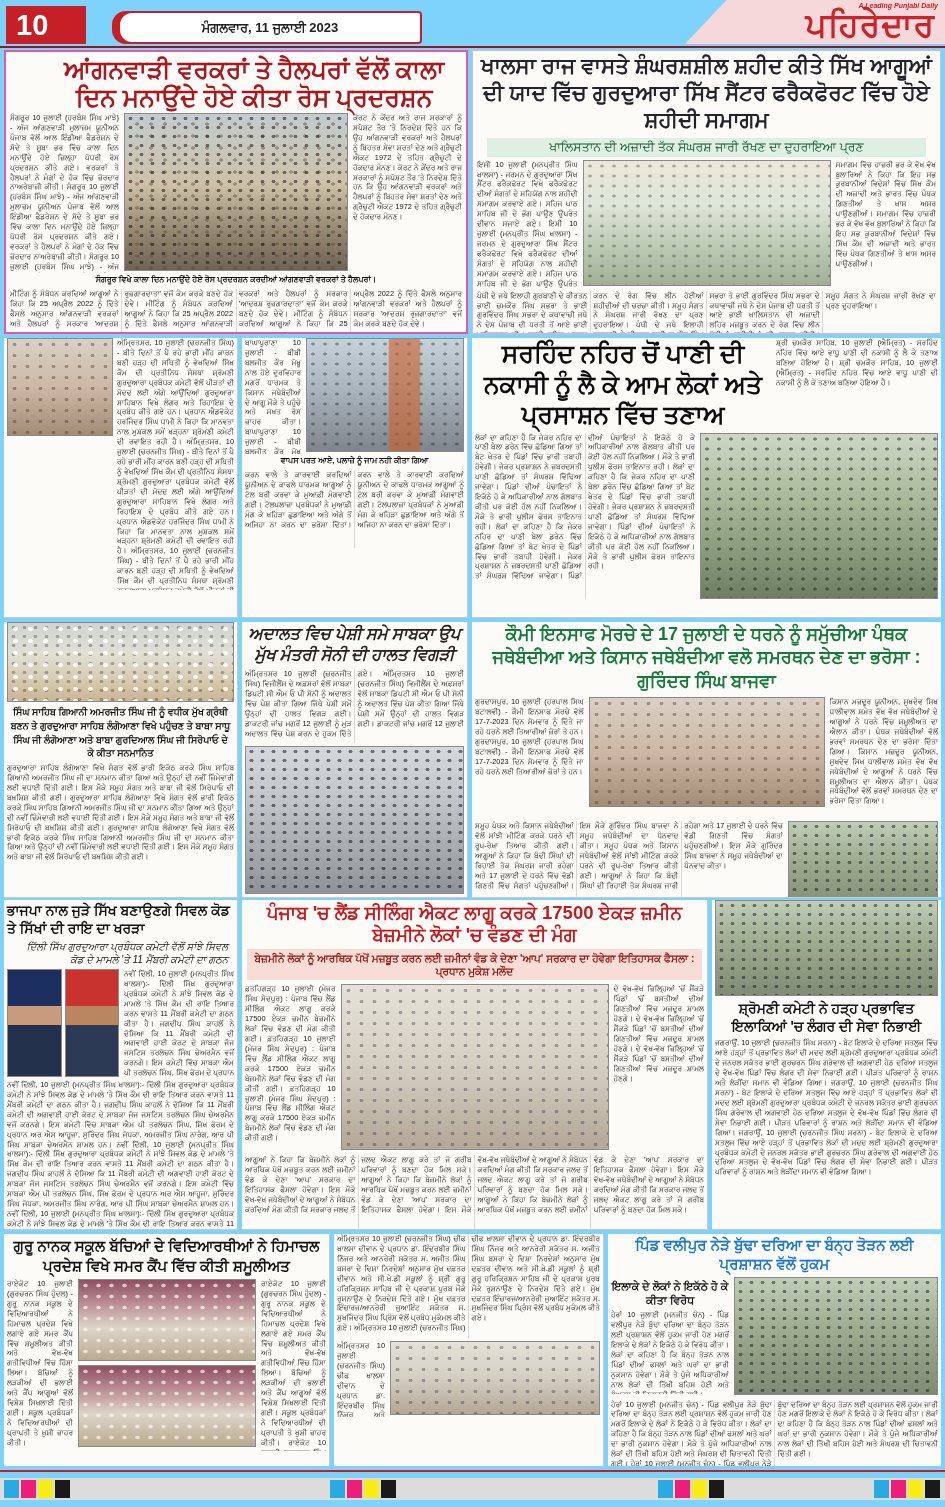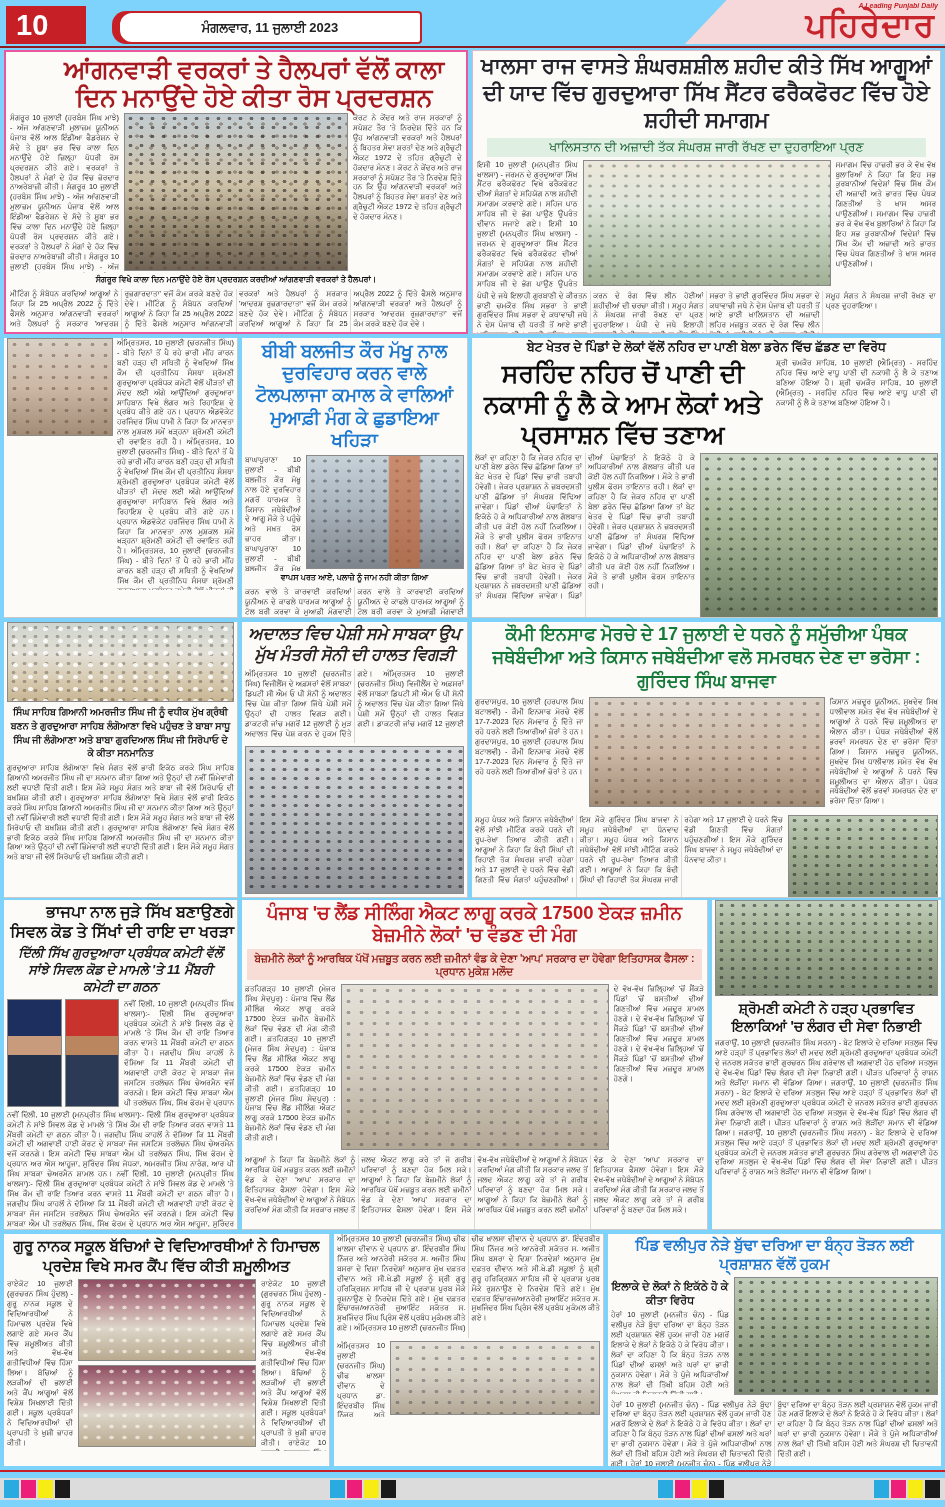--- a/index.html
+++ b/index.html
@@ -79,22 +79,22 @@
   .h-a2{color:#23232b;font-size:21.5px;font-weight:800;text-align:center;line-height:1.25;padding:2px 4px;}
   .sub-a2{background:#dff0e2;color:#145c2f;font-size:12.5px;font-weight:normal;text-align:center;
           margin:2px 14px 3px;padding:2px 0;}
   .h-a3{color:#241d1a;font-size:12.5px;font-weight:800;text-align:center;padding:2px 2px 3px;}
   .h-a4{color:#1d79cf;font-size:18.5px;font-weight:800;text-align:center;line-height:1.2;padding:2px 2px 4px;}
   .kick-a5{color:#111;font-size:12.5px;font-weight:bold;text-align:center;padding:2px 0 3px;}
   .h-a5{color:#0d0d0d;font-size:25px;font-weight:800;text-align:center;line-height:1.22;}
   .h-a7{font-family:"Liberation Serif","DejaVu Serif",serif;font-style:italic;font-weight:bold;
         color:#2a2320;font-size:16.5px;text-align:center;line-height:1.25;padding:2px 0 4px;}
   .h-a8{color:#157a3a;font-size:18px;font-weight:800;text-align:center;line-height:1.3;padding:1px 0 4px;}
-  .h-a9{color:#141414;font-size:16px;font-weight:800;text-align:right;line-height:1.25;padding:2px 0;}
-  .sub-a9{font-style:italic;font-weight:bold;font-size:13px;text-align:center;color:#1a1a1a;
+  .h-a9{color:#141414;font-size:14px;font-weight:800;text-align:left;line-height:1.25;padding:2px 0;}
+  .sub-a9{font-style:italic;font-weight:normal;font-size:10px;text-align:right;color:#1a1a1a;
           line-height:1.3;padding:1px 6px 3px;}
   .h-a10{color:#c01d22;font-size:18.5px;font-weight:800;text-align:center;line-height:1.2;padding:2px 0;}
   .sub-a10{background:#f8ddd6;color:#8f1d15;font-size:10.5px;font-weight:bold;text-align:center;
            margin:1px 2px 4px;padding:2.5px 2px;}
   .h-a11{color:#141414;font-size:14px;font-weight:800;text-align:center;line-height:1.3;padding:3px 0;}
   .h-a12{color:#141414;font-size:15px;font-weight:800;text-align:center;line-height:1.3;padding:2px 0 4px;}
   .h-a13{color:#1c1c1c;font-size:12.5px;font-weight:800;text-align:center;line-height:1.35;padding:2px 0 4px;}
   .h-a14{color:#1d79cf;font-size:15px;font-weight:800;text-align:center;line-height:1.25;padding:2px 0 3px;}
   .sub-a14{font-size:11px;font-weight:800;text-align:center;color:#141414;line-height:1.35;padding:2px 0;}
   .cap-big{font-size:9.5px;font-weight:bold;text-align:center;color:#101010;line-height:1.45;padding:3px 2px;}
@@ -147,31 +147,29 @@
   </section>
 
   <section class="art rule-r rule-b" style="left:4px;top:338px;width:234px;height:280px;padding:0 3px;">
     <div>
       <div class="photo ph-meeting" style="width:106px;height:98px;float:left;margin:0 4px 2px 0;"></div>
       <div class="bodytext" style="height:252px;">ਅੰਮ੍ਰਿਤਸਰ, 10 ਜੁਲਾਈ (ਚਰਨਜੀਤ ਸਿੰਘ) - ਬੀਤੇ ਦਿਨਾਂ ਤੋਂ ਪੈ ਰਹੇ ਭਾਰੀ ਮੀਂਹ ਕਾਰਨ ਬਣੀ ਹੜ੍ਹ ਦੀ ਸਥਿਤੀ ਨੂੰ ਵੇਖਦਿਆਂ ਸਿੱਖ ਕੌਮ ਦੀ ਪ੍ਰਤੀਨਿਧ ਸੰਸਥਾ ਸ਼੍ਰੋਮਣੀ ਗੁਰਦੁਆਰਾ ਪ੍ਰਬੰਧਕ ਕਮੇਟੀ ਵੱਲੋਂ ਪੀੜਤਾਂ ਦੀ ਮੱਦਦ ਲਈ ਅੱਗੇ ਆਉਂਦਿਆਂ ਗੁਰਦੁਆਰਾ ਸਾਹਿਬਾਨ ਵਿਖੇ ਲੰਗਰ ਅਤੇ ਰਿਹਾਇਸ਼ ਦੇ ਪ੍ਰਬੰਧ ਕੀਤੇ ਗਏ ਹਨ। ਪ੍ਰਧਾਨ ਐਡਵੋਕੇਟ ਹਰਜਿੰਦਰ ਸਿੰਘ ਧਾਮੀ ਨੇ ਕਿਹਾ ਕਿ ਮਾਨਵਤਾ ਨਾਲ ਮੁਸ਼ਕਲ ਸਮੇਂ ਖੜ੍ਹਨਾ ਸ਼੍ਰੋਮਣੀ ਕਮੇਟੀ ਦੀ ਰਵਾਇਤ ਰਹੀ ਹੈ। ਅੰਮ੍ਰਿਤਸਰ, 10 ਜੁਲਾਈ (ਚਰਨਜੀਤ ਸਿੰਘ) - ਬੀਤੇ ਦਿਨਾਂ ਤੋਂ ਪੈ ਰਹੇ ਭਾਰੀ ਮੀਂਹ ਕਾਰਨ ਬਣੀ ਹੜ੍ਹ ਦੀ ਸਥਿਤੀ ਨੂੰ ਵੇਖਦਿਆਂ ਸਿੱਖ ਕੌਮ ਦੀ ਪ੍ਰਤੀਨਿਧ ਸੰਸਥਾ ਸ਼੍ਰੋਮਣੀ ਗੁਰਦੁਆਰਾ ਪ੍ਰਬੰਧਕ ਕਮੇਟੀ ਵੱਲੋਂ ਪੀੜਤਾਂ ਦੀ ਮੱਦਦ ਲਈ ਅੱਗੇ ਆਉਂਦਿਆਂ ਗੁਰਦੁਆਰਾ ਸਾਹਿਬਾਨ ਵਿਖੇ ਲੰਗਰ ਅਤੇ ਰਿਹਾਇਸ਼ ਦੇ ਪ੍ਰਬੰਧ ਕੀਤੇ ਗਏ ਹਨ। ਪ੍ਰਧਾਨ ਐਡਵੋਕੇਟ ਹਰਜਿੰਦਰ ਸਿੰਘ ਧਾਮੀ ਨੇ ਕਿਹਾ ਕਿ ਮਾਨਵਤਾ ਨਾਲ ਮੁਸ਼ਕਲ ਸਮੇਂ ਖੜ੍ਹਨਾ ਸ਼੍ਰੋਮਣੀ ਕਮੇਟੀ ਦੀ ਰਵਾਇਤ ਰਹੀ ਹੈ। ਅੰਮ੍ਰਿਤਸਰ, 10 ਜੁਲਾਈ (ਚਰਨਜੀਤ ਸਿੰਘ) - ਬੀਤੇ ਦਿਨਾਂ ਤੋਂ ਪੈ ਰਹੇ ਭਾਰੀ ਮੀਂਹ ਕਾਰਨ ਬਣੀ ਹੜ੍ਹ ਦੀ ਸਥਿਤੀ ਨੂੰ ਵੇਖਦਿਆਂ ਸਿੱਖ ਕੌਮ ਦੀ ਪ੍ਰਤੀਨਿਧ ਸੰਸਥਾ ਸ਼੍ਰੋਮਣੀ ਗੁਰਦੁਆਰਾ ਪ੍ਰਬੰਧਕ ਕਮੇਟੀ ਵੱਲੋਂ ਪੀੜਤਾਂ ਦੀ ਮੱਦਦ ਲਈ ਅੱਗੇ ਆਉਂਦਿਆਂ ਗੁਰਦੁਆਰਾ ਸਾਹਿਬਾਨ ਵਿਖੇ ਲੰਗਰ ਅਤੇ ਰਿਹਾਇਸ਼ ਦੇ ਪ੍ਰਬੰਧ ਕੀਤੇ ਗਏ ਹਨ। ਪ੍ਰਧਾਨ ਐਡਵੋਕੇਟ ਹਰਜਿੰਦਰ ਸਿੰਘ ਧਾਮੀ ਨੇ ਕਿਹਾ ਕਿ ਮਾਨਵਤਾ ਨਾਲ ਮੁਸ਼ਕਲ ਸਮੇਂ ਖੜ੍ਹਨਾ ਸ਼੍ਰੋਮਣੀ ਕਮੇਟੀ ਦੀ ਰਵਾਇਤ ਰਹੀ ਹੈ। ਅੰਮ੍ਰਿਤਸਰ, 10 ਜੁਲਾਈ (ਚਰਨਜੀਤ ਸਿੰਘ) - ਬੀਤੇ ਦਿਨਾਂ ਤੋਂ ਪੈ ਰਹੇ ਭਾਰੀ ਮੀਂਹ ਕਾਰਨ ਬਣੀ ਹੜ੍ਹ ਦੀ ਸਥਿਤੀ ਨੂੰ ਵੇਖਦਿਆਂ ਸਿੱਖ ਕੌਮ ਦੀ ਪ੍ਰਤੀਨਿਧ ਸੰਸਥਾ ਸ਼੍ਰੋਮਣੀ ਗੁਰਦੁਆਰਾ ਪ੍ਰਬੰਧਕ ਕਮੇਟੀ ਵੱਲੋਂ ਪੀੜਤਾਂ ਦੀ ਮੱਦਦ ਲਈ ਅੱਗੇ ਆਉਂਦਿਆਂ ਗੁਰਦੁਆਰਾ ਸਾਹਿਬਾਨ ਵਿਖੇ ਲੰਗਰ ਅਤੇ ਰਿਹਾਇਸ਼ ਦੇ ਪ੍ਰਬੰਧ ਕੀਤੇ ਗਏ ਹਨ। ਪ੍ਰਧਾਨ ਐਡਵੋਕੇਟ ਹਰਜਿੰਦਰ ਸਿੰਘ ਧਾਮੀ ਨੇ ਕਿਹਾ ਕਿ ਮਾਨਵਤਾ ਨਾਲ ਮੁਸ਼ਕਲ ਸਮੇਂ ਖੜ੍ਹਨਾ ਸ਼੍ਰੋਮਣੀ ਕਮੇਟੀ ਦੀ ਰਵਾਇਤ ਰਹੀ ਹੈ। ਅੰਮ੍ਰਿਤਸਰ, 10 ਜੁਲਾਈ (ਚਰਨਜੀਤ ਸਿੰਘ) - ਬੀਤੇ ਦਿਨਾਂ ਤੋਂ ਪੈ ਰਹੇ ਭਾਰੀ ਮੀਂਹ ਕਾਰਨ ਬਣੀ ਹੜ੍ਹ ਦੀ ਸਥਿਤੀ ਨੂੰ ਵੇਖਦਿਆਂ ਸਿੱਖ ਕੌਮ ਦੀ ਪ੍ਰਤੀਨਿਧ ਸੰਸਥਾ ਸ਼੍ਰੋਮਣੀ ਗੁਰਦੁਆਰਾ ਪ੍ਰਬੰਧਕ ਕਮੇਟੀ ਵੱਲੋਂ ਪੀੜਤਾਂ ਦੀ ਮੱਦਦ ਲਈ ਅੱਗੇ ਆਉਂਦਿਆਂ ਗੁਰਦੁਆਰਾ ਸਾਹਿਬਾਨ ਵਿਖੇ ਲੰਗਰ ਅਤੇ ਰਿਹਾਇਸ਼ ਦੇ ਪ੍ਰਬੰਧ ਕੀਤੇ ਗਏ ਹਨ। ਪ੍ਰਧਾਨ ਐਡਵੋਕੇਟ ਹਰਜਿੰਦਰ ਸਿੰਘ ਧਾਮੀ ਨੇ ਕਿਹਾ ਕਿ ਮਾਨਵਤਾ ਨਾਲ ਮੁਸ਼ਕਲ ਸਮੇਂ ਖੜ੍ਹਨਾ ਸ਼੍ਰੋਮਣੀ ਕਮੇਟੀ ਦੀ ਰਵਾਇਤ ਰਹੀ ਹੈ।</div>
     </div>
   </section>
 
   <section class="art rule-r rule-b" style="left:242px;top:338px;width:226px;height:280px;padding:0 3px;">
-    <div class="h-a4">ਬੀਬੀ ਬਲਜੀਤ ਕੌਰ ਮੱਖੂ ਨਾਲ ਦੁਰਵਿਹਾਰ ਕਰਨ ਵਾਲੇ ਟੋਲਪਲਾਜਾ ਕਮਾਲ ਕੇ ਵਾਲਿਆਂ ਮੁਆਫ਼ੀ ਮੰਗ ਕੇ ਛੁਡਾਇਆ ਖਹਿੜਾ</div>
     <div class="row" style="height:116px;">
       <div class="bodytext fx1">ਬਾਘਾਪੁਰਾਣਾ 10 ਜੁਲਾਈ - ਬੀਬੀ ਬਲਜੀਤ ਕੌਰ ਮੱਖੂ ਨਾਲ ਹੋਏ ਦੁਰਵਿਹਾਰ ਮਗਰੋਂ ਧਾਰਮਕ ਤੇ ਕਿਸਾਨ ਜਥੇਬੰਦੀਆਂ ਦੇ ਆਗੂ ਮੌਕੇ ਤੇ ਪਹੁੰਚੇ ਅਤੇ ਸਖ਼ਤ ਰੋਸ ਜ਼ਾਹਰ ਕੀਤਾ। ਬਾਘਾਪੁਰਾਣਾ 10 ਜੁਲਾਈ - ਬੀਬੀ ਬਲਜੀਤ ਕੌਰ ਮੱਖੂ ਨਾਲ ਹੋਏ ਦੁਰਵਿਹਾਰ ਮਗਰੋਂ ਧਾਰਮਕ ਤੇ ਕਿਸਾਨ ਜਥੇਬੰਦੀਆਂ ਦੇ ਆਗੂ ਮੌਕੇ ਤੇ ਪਹੁੰਚੇ ਅਤੇ ਸਖ਼ਤ ਰੋਸ ਜ਼ਾਹਰ ਕੀਤਾ।</div>
       <div class="photo ph-truck" style="width:158px;height:114px;"></div>
     </div>
     <div class="cap" style="padding:2px 2px;">ਵਾਪਸ ਪਰਤ ਆਏ, ਪਲਾਜ਼ੇ ਨੂੰ ਜਾਮ ਨਹੀ ਕੀਤਾ ਗਿਆ</div>
     <div class="bodytext cols2" style="height:78px;margin-top:2px;">ਕਰਨ ਵਾਲੇ ਤੇ ਕਾਰਵਾਈ ਕਰਦਿਆਂ ਯੂਨੀਅਨ ਦੇ ਕਾਫਲੇ ਧਾਰਮਕ ਆਗੂਆਂ ਨੂੰ ਟੋਲ ਬਰੀ ਕਰਵਾ ਕੇ ਮੁਆਫ਼ੀ ਮੰਗਵਾਈ ਗਈ। ਟੋਲਪਲਾਜ਼ਾ ਪ੍ਰਬੰਧਕਾਂ ਨੇ ਮੁਆਫ਼ੀ ਮੰਗ ਕੇ ਖਹਿੜਾ ਛੁਡਾਇਆ ਅਤੇ ਅੱਗੇ ਤੋਂ ਅਜਿਹਾ ਨਾ ਕਰਨ ਦਾ ਭਰੋਸਾ ਦਿੱਤਾ। ਕਰਨ ਵਾਲੇ ਤੇ ਕਾਰਵਾਈ ਕਰਦਿਆਂ ਯੂਨੀਅਨ ਦੇ ਕਾਫਲੇ ਧਾਰਮਕ ਆਗੂਆਂ ਨੂੰ ਟੋਲ ਬਰੀ ਕਰਵਾ ਕੇ ਮੁਆਫ਼ੀ ਮੰਗਵਾਈ ਗਈ। ਟੋਲਪਲਾਜ਼ਾ ਪ੍ਰਬੰਧਕਾਂ ਨੇ ਮੁਆਫ਼ੀ ਮੰਗ ਕੇ ਖਹਿੜਾ ਛੁਡਾਇਆ ਅਤੇ ਅੱਗੇ ਤੋਂ ਅਜਿਹਾ ਨਾ ਕਰਨ ਦਾ ਭਰੋਸਾ ਦਿੱਤਾ।</div>
   </section>
 
   <section class="art rule-b" style="left:472px;top:338px;width:469px;height:280px;padding:0 3px;">
-    <div class="kick-a5">ਬੇਟ ਖੇਤਰ ਦੇ ਪਿੰਡਾਂ ਦੇ ਲੋਕਾਂ ਵੱਲੋਂ ਨਹਿਰ ਦਾ ਪਾਣੀ ਬੇਲਾ ਡਰੇਨ ਵਿੱਚ ਛੱਡਣ ਦਾ ਵਿਰੋਧ</div>
     <div class="row">
       <div class="h-a5" style="width:296px;">ਸਰਹਿੰਦ ਨਹਿਰ ਚੋਂ ਪਾਣੀ ਦੀ ਨਕਾਸੀ ਨੂੰ ਲੈ ਕੇ ਆਮ ਲੋਕਾਂ ਅਤੇ ਪ੍ਰਸਾਸ਼ਨ ਵਿੱਚ ਤਣਾਅ</div>
       <div class="bodytext fx1" style="height:84px;">ਸ਼੍ਰੀ ਚਮਕੌਰ ਸਾਹਿਬ, 10 ਜੁਲਾਈ (ਐਮ੍ਰਿਤ) - ਸਰਹਿੰਦ ਨਹਿਰ ਵਿੱਚ ਆਏ ਵਾਧੂ ਪਾਣੀ ਦੀ ਨਕਾਸੀ ਨੂੰ ਲੈ ਕੇ ਤਣਾਅ ਬਣਿਆ ਹੋਇਆ ਹੈ। ਸ਼੍ਰੀ ਚਮਕੌਰ ਸਾਹਿਬ, 10 ਜੁਲਾਈ (ਐਮ੍ਰਿਤ) - ਸਰਹਿੰਦ ਨਹਿਰ ਵਿੱਚ ਆਏ ਵਾਧੂ ਪਾਣੀ ਦੀ ਨਕਾਸੀ ਨੂੰ ਲੈ ਕੇ ਤਣਾਅ ਬਣਿਆ ਹੋਇਆ ਹੈ।</div>
     </div>
     <div class="row" style="margin-top:3px;height:168px;">
       <div class="bodytext fx1 cols2" style="height:166px;">ਲੋਕਾਂ ਦਾ ਕਹਿਣਾ ਹੈ ਕਿ ਜੇਕਰ ਨਹਿਰ ਦਾ ਪਾਣੀ ਬੇਲਾ ਡਰੇਨ ਵਿੱਚ ਛੱਡਿਆ ਗਿਆ ਤਾਂ ਬੇਟ ਖੇਤਰ ਦੇ ਪਿੰਡਾਂ ਵਿੱਚ ਭਾਰੀ ਤਬਾਹੀ ਹੋਵੇਗੀ। ਜੇਕਰ ਪ੍ਰਸ਼ਾਸ਼ਨ ਨੇ ਜ਼ਬਰਦਸਤੀ ਪਾਣੀ ਛੱਡਿਆ ਤਾਂ ਸੰਘਰਸ਼ ਵਿੱਢਿਆ ਜਾਵੇਗਾ। ਪਿੰਡਾਂ ਦੀਆਂ ਪੰਚਾਇਤਾਂ ਨੇ ਇਕੱਠੇ ਹੋ ਕੇ ਅਧਿਕਾਰੀਆਂ ਨਾਲ ਗੱਲਬਾਤ ਕੀਤੀ ਪਰ ਕੋਈ ਹੱਲ ਨਹੀਂ ਨਿਕਲਿਆ। ਮੌਕੇ ਤੇ ਭਾਰੀ ਪੁਲੀਸ ਫੋਰਸ ਤਾਇਨਾਤ ਰਹੀ। ਲੋਕਾਂ ਦਾ ਕਹਿਣਾ ਹੈ ਕਿ ਜੇਕਰ ਨਹਿਰ ਦਾ ਪਾਣੀ ਬੇਲਾ ਡਰੇਨ ਵਿੱਚ ਛੱਡਿਆ ਗਿਆ ਤਾਂ ਬੇਟ ਖੇਤਰ ਦੇ ਪਿੰਡਾਂ ਵਿੱਚ ਭਾਰੀ ਤਬਾਹੀ ਹੋਵੇਗੀ। ਜੇਕਰ ਪ੍ਰਸ਼ਾਸ਼ਨ ਨੇ ਜ਼ਬਰਦਸਤੀ ਪਾਣੀ ਛੱਡਿਆ ਤਾਂ ਸੰਘਰਸ਼ ਵਿੱਢਿਆ ਜਾਵੇਗਾ। ਪਿੰਡਾਂ ਦੀਆਂ ਪੰਚਾਇਤਾਂ ਨੇ ਇਕੱਠੇ ਹੋ ਕੇ ਅਧਿਕਾਰੀਆਂ ਨਾਲ ਗੱਲਬਾਤ ਕੀਤੀ ਪਰ ਕੋਈ ਹੱਲ ਨਹੀਂ ਨਿਕਲਿਆ। ਮੌਕੇ ਤੇ ਭਾਰੀ ਪੁਲੀਸ ਫੋਰਸ ਤਾਇਨਾਤ ਰਹੀ। ਲੋਕਾਂ ਦਾ ਕਹਿਣਾ ਹੈ ਕਿ ਜੇਕਰ ਨਹਿਰ ਦਾ ਪਾਣੀ ਬੇਲਾ ਡਰੇਨ ਵਿੱਚ ਛੱਡਿਆ ਗਿਆ ਤਾਂ ਬੇਟ ਖੇਤਰ ਦੇ ਪਿੰਡਾਂ ਵਿੱਚ ਭਾਰੀ ਤਬਾਹੀ ਹੋਵੇਗੀ। ਜੇਕਰ ਪ੍ਰਸ਼ਾਸ਼ਨ ਨੇ ਜ਼ਬਰਦਸਤੀ ਪਾਣੀ ਛੱਡਿਆ ਤਾਂ ਸੰਘਰਸ਼ ਵਿੱਢਿਆ ਜਾਵੇਗਾ। ਪਿੰਡਾਂ ਦੀਆਂ ਪੰਚਾਇਤਾਂ ਨੇ ਇਕੱਠੇ ਹੋ ਕੇ ਅਧਿਕਾਰੀਆਂ ਨਾਲ ਗੱਲਬਾਤ ਕੀਤੀ ਪਰ ਕੋਈ ਹੱਲ ਨਹੀਂ ਨਿਕਲਿਆ। ਮੌਕੇ ਤੇ ਭਾਰੀ ਪੁਲੀਸ ਫੋਰਸ ਤਾਇਨਾਤ ਰਹੀ।</div>
       <div class="photo ph-canal" style="width:238px;height:166px;"></div>
     </div>
   </section>
 
@@ -187,21 +185,21 @@
     <div class="photo ph-court" style="width:100%;height:148px;margin-top:3px;"></div>
   </section>
 
   <section class="art rule-b" style="left:472px;top:622px;width:469px;height:276px;padding:0 3px;">
     <div class="h-a8">ਕੌਮੀ ਇਨਸਾਫ ਮੋਰਚੇ ਦੇ 17 ਜੁਲਾਈ ਦੇ ਧਰਨੇ ਨੂੰ ਸਮੁੱਚੀਆ ਪੰਥਕ ਜਥੇਬੰਦੀਆ ਅਤੇ ਕਿਸਾਨ ਜਥੇਬੰਦੀਆ ਵਲੋ ਸਮਰਥਨ ਦੇਣ ਦਾ ਭਰੋਸਾ : ਗੁਰਿੰਦਰ ਸਿੰਘ ਬਾਜਵਾ</div>
     <div class="row" style="height:112px;">
       <div class="bodytext fx1">ਗੁਰਦਾਸਪੁਰ, 10 ਜੁਲਾਈ (ਹਰਪਾਲ ਸਿਘ ਬਟਾਲਵੀ) - ਕੌਮੀ ਇਨਸਾਫ ਮੋਰਚੇ ਵੱਲੋਂ 17-7-2023 ਦਿਨ ਸੋਮਵਾਰ ਨੂੰ ਦਿੱਤੇ ਜਾ ਰਹੇ ਧਰਨੇ ਲਈ ਤਿਆਰੀਆਂ ਜ਼ੋਰਾਂ ਤੇ ਹਨ। ਗੁਰਦਾਸਪੁਰ, 10 ਜੁਲਾਈ (ਹਰਪਾਲ ਸਿਘ ਬਟਾਲਵੀ) - ਕੌਮੀ ਇਨਸਾਫ ਮੋਰਚੇ ਵੱਲੋਂ 17-7-2023 ਦਿਨ ਸੋਮਵਾਰ ਨੂੰ ਦਿੱਤੇ ਜਾ ਰਹੇ ਧਰਨੇ ਲਈ ਤਿਆਰੀਆਂ ਜ਼ੋਰਾਂ ਤੇ ਹਨ।</div>
       <div class="photo ph-meeting" style="width:236px;height:110px;"></div>
       <div class="bodytext fx1">ਕਿਸਾਨ ਮਜ਼ਦੂਰ ਯੂਨੀਅਨ, ਸੁਖਦੇਵ ਸਿਖ ਧਾਲੀਵਾਲ ਸਮੇਤ ਵੱਖ ਵੱਖ ਜਥੇਬੰਦੀਆਂ ਦੇ ਆਗੂਆਂ ਨੇ ਧਰਨੇ ਵਿੱਚ ਸ਼ਮੂਲੀਅਤ ਦਾ ਐਲਾਨ ਕੀਤਾ। ਪੰਥਕ ਜਥੇਬੰਦੀਆਂ ਵੱਲੋਂ ਭਰਵਾਂ ਸਮਰਥਨ ਦੇਣ ਦਾ ਭਰੋਸਾ ਦਿੱਤਾ ਗਿਆ। ਕਿਸਾਨ ਮਜ਼ਦੂਰ ਯੂਨੀਅਨ, ਸੁਖਦੇਵ ਸਿਖ ਧਾਲੀਵਾਲ ਸਮੇਤ ਵੱਖ ਵੱਖ ਜਥੇਬੰਦੀਆਂ ਦੇ ਆਗੂਆਂ ਨੇ ਧਰਨੇ ਵਿੱਚ ਸ਼ਮੂਲੀਅਤ ਦਾ ਐਲਾਨ ਕੀਤਾ। ਪੰਥਕ ਜਥੇਬੰਦੀਆਂ ਵੱਲੋਂ ਭਰਵਾਂ ਸਮਰਥਨ ਦੇਣ ਦਾ ਭਰੋਸਾ ਦਿੱਤਾ ਗਿਆ।</div>
     </div>
-    <div class="row" style="margin-top:6px;height:92px;">
+    <div class="row" style="margin-top:12px;height:92px;">
       <div class="bodytext fx1 cols3" style="height:90px;">ਸਮੂਹ ਪੰਥਕ ਅਤੇ ਕਿਸਾਨ ਜਥੇਬੰਦੀਆਂ ਵੱਲੋਂ ਸਾਂਝੀ ਮੀਟਿੰਗ ਕਰਕੇ ਧਰਨੇ ਦੀ ਰੂਪ-ਰੇਖਾ ਤਿਆਰ ਕੀਤੀ ਗਈ। ਆਗੂਆਂ ਨੇ ਕਿਹਾ ਕਿ ਬੰਦੀ ਸਿੰਘਾਂ ਦੀ ਰਿਹਾਈ ਤੱਕ ਸੰਘਰਸ਼ ਜਾਰੀ ਰਹੇਗਾ ਅਤੇ 17 ਜੁਲਾਈ ਦੇ ਧਰਨੇ ਵਿੱਚ ਵੱਡੀ ਗਿਣਤੀ ਵਿੱਚ ਸੰਗਤਾਂ ਪਹੁੰਚਣਗੀਆਂ। ਇਸ ਮੌਕੇ ਗੁਰਿੰਦਰ ਸਿੰਘ ਬਾਜਵਾ ਨੇ ਸਮੂਹ ਜਥੇਬੰਦੀਆਂ ਦਾ ਧੰਨਵਾਦ ਕੀਤਾ। ਸਮੂਹ ਪੰਥਕ ਅਤੇ ਕਿਸਾਨ ਜਥੇਬੰਦੀਆਂ ਵੱਲੋਂ ਸਾਂਝੀ ਮੀਟਿੰਗ ਕਰਕੇ ਧਰਨੇ ਦੀ ਰੂਪ-ਰੇਖਾ ਤਿਆਰ ਕੀਤੀ ਗਈ। ਆਗੂਆਂ ਨੇ ਕਿਹਾ ਕਿ ਬੰਦੀ ਸਿੰਘਾਂ ਦੀ ਰਿਹਾਈ ਤੱਕ ਸੰਘਰਸ਼ ਜਾਰੀ ਰਹੇਗਾ ਅਤੇ 17 ਜੁਲਾਈ ਦੇ ਧਰਨੇ ਵਿੱਚ ਵੱਡੀ ਗਿਣਤੀ ਵਿੱਚ ਸੰਗਤਾਂ ਪਹੁੰਚਣਗੀਆਂ। ਇਸ ਮੌਕੇ ਗੁਰਿੰਦਰ ਸਿੰਘ ਬਾਜਵਾ ਨੇ ਸਮੂਹ ਜਥੇਬੰਦੀਆਂ ਦਾ ਧੰਨਵਾਦ ਕੀਤਾ।</div>
       <div class="photo ph-field" style="width:150px;height:90px;"></div>
     </div>
   </section>
 
   <section class="art rule-r rule-b" style="left:4px;top:900px;width:234px;height:330px;padding:0 3px;">
     <div class="h-a9">ਭਾਜਪਾ ਨਾਲ ਜੁੜੇ ਸਿੱਖ ਬਣਾਉਣਗੇ ਸਿਵਲ ਕੋਡ ਤੇ ਸਿੱਖਾਂ ਦੀ ਰਾਇ ਦਾ ਖਰੜਾ</div>
     <div class="sub-a9">ਦਿੱਲੀ ਸਿੱਖ ਗੁਰਦੁਆਰਾ ਪ੍ਰਬੰਧਕ ਕਮੇਟੀ ਵੱਲੋਂ ਸਾਂਝੇ ਸਿਵਲ ਕੋਡ ਦੇ ਮਾਮਲੇ 'ਤੇ 11 ਮੈਂਬਰੀ ਕਮੇਟੀ ਦਾ ਗਠਨ</div>
     <div class="row" style="height:108px;">
       <div class="portraits" style="width:112px;">

